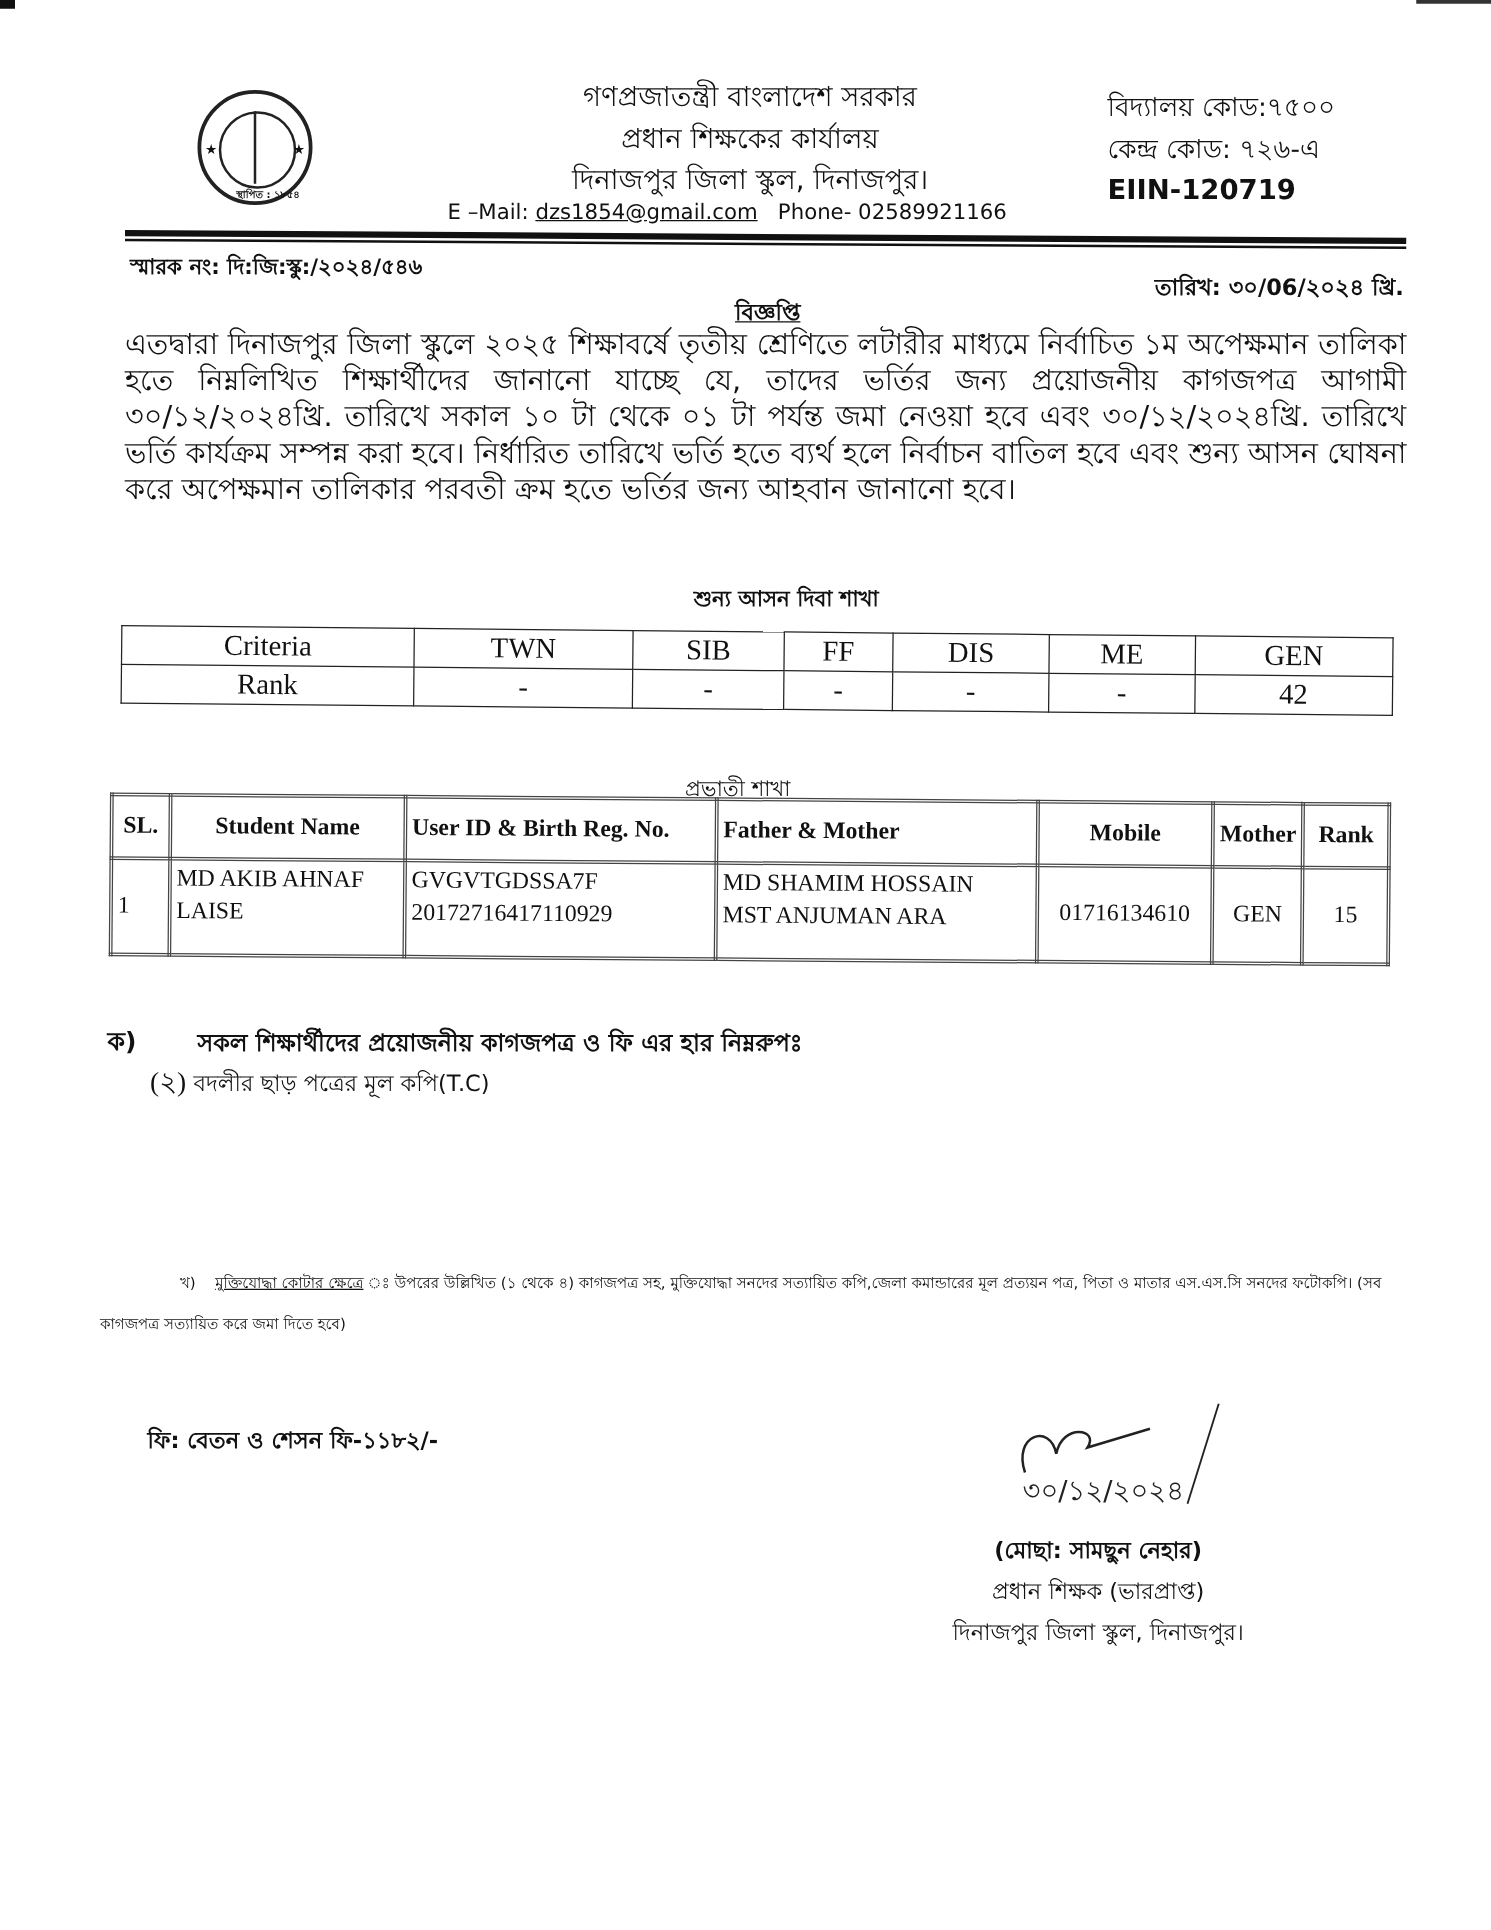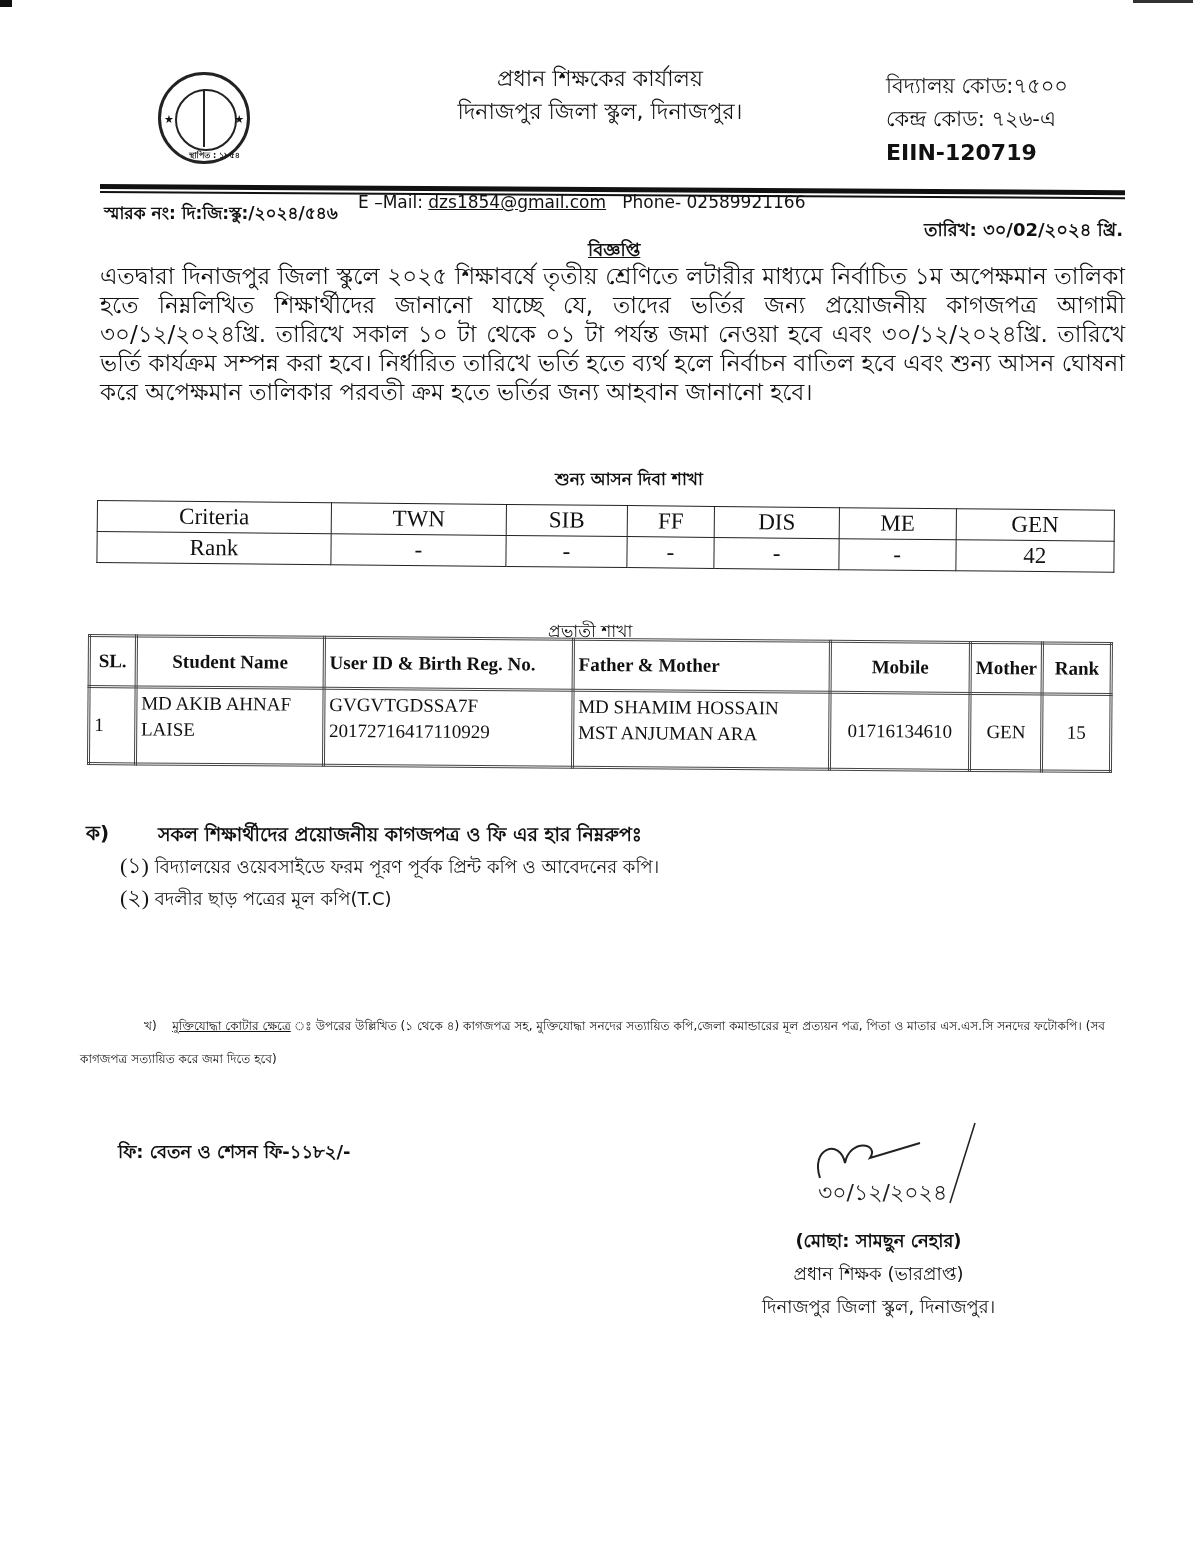--- a/index.html
+++ b/index.html
@@ -8,21 +8,21 @@
   .topbar-dark{position:absolute;left:0;top:0;width:12px;height:7px;background:#111;}
   .topbar-right{position:absolute;right:0;top:0;width:60px;height:3px;background:#333;}
   .logo{position:absolute;left:158px;top:72px;width:92px;height:92px;border:3px solid #222;border-radius:50%;
         box-sizing:border-box;}
   .logo .inner{position:absolute;left:14px;top:14px;width:58px;height:58px;border:2px solid #222;border-radius:50%;}
   .logo .line1{position:absolute;left:42px;top:14px;width:2px;height:58px;background:#222;}
   .logo .star{position:absolute;font-size:11px;top:38px;}
   .logo .txt2{position:absolute;left:28px;top:74px;font-size:8px;font-weight:bold;}
   .hdr-center{position:absolute;left:360px;top:62px;width:480px;text-align:center;}
   .hdr-center div{font-size:22px;line-height:33px;}
-  .hdr-mail{position:absolute;left:358px;top:160px;font-size:17px;margin-top:32px;}
+  .hdr-mail{position:absolute;left:358px;top:160px;font-size:17px;}
   .hdr-mail u{text-decoration:underline;}
   .hdr-right{position:absolute;left:886px;top:70px;font-size:21px;line-height:33px;}
   .hdr-right .eiin{font-weight:bold;font-size:22px;}
   .rule1{position:absolute;left:100px;top:184px;width:1025px;height:5px;background:#111;transform:rotate(0.35deg);transform-origin:left;}
   .rule2{position:absolute;left:100px;top:191px;width:1025px;height:2px;background:#111;transform:rotate(0.35deg);transform-origin:left;}
   .memo{position:absolute;left:104px;top:200px;font-size:17px;font-weight:bold;}
   .date{position:absolute;right:70px;top:216px;font-size:18px;font-weight:bold;}
   .notice-title{position:absolute;left:588px;top:236px;font-size:18px;font-weight:bold;text-decoration:underline;}
   .para{position:absolute;left:100px;top:262px;width:1025px;font-size:23px;line-height:29px;text-align:justify;}
   .vac-title{position:absolute;left:520px;top:466px;font-size:17px;font-weight:bold;margin-left:35px;}
@@ -55,40 +55,41 @@
 
 <div class="logo">
   <div class="inner"></div>
   <div class="line1"></div>
   <span class="star" style="left:3px">★</span>
   <span class="star" style="right:3px">★</span>
   <span class="txt2">স্থাপিত : ১৮৫৪</span>
 </div>
 
 <div class="hdr-center">
+  <div>গণপ্রজাতন্ত্রী বাংলাদেশ সরকার</div>
   <div>প্রধান শিক্ষকের কার্যালয়</div>
   <div>দিনাজপুর জিলা স্কুল, দিনাজপুর।</div>
 </div>
 <div class="hdr-mail">
   <span>E –Mail:</span>
   <u>dzs1854@gmail.com</u>&nbsp;&nbsp;
   <span>Phone- 02589921166</span>
 </div>
 
 <div class="hdr-right">
   <div>বিদ্যালয় কোড:৭৫০০</div>
   <div>কেন্দ্র কোড: ৭২৬-এ</div>
   <div class="eiin">EIIN-120719</div>
 </div>
 
 <div class="rule1"></div>
 <div class="rule2"></div>
 
 <div class="memo">স্মারক নং: দি:জি:স্কু:/২০২৪/৫৪৬</div>
-<div class="date">তারিখ: ৩০/02/২০২৪ খ্রি.</div>
+<div class="date">তারিখ: ৩০/06/২০২৪ খ্রি.</div>
 <div class="notice-title">বিজ্ঞপ্তি</div>
 <div class="para">এতদ্বারা দিনাজপুর জিলা স্কুলে ২০২৫ শিক্ষাবর্ষে তৃতীয় শ্রেণিতে লটারীর মাধ্যমে নির্বাচিত ১ম অপেক্ষমান তালিকা হতে নিম্নলিখিত শিক্ষার্থীদের জানানো যাচ্ছে যে, তাদের ভর্তির জন্য প্রয়োজনীয় কাগজপত্র আগামী ৩০/১২/২০২৪খ্রি. তারিখে সকাল ১০ টা থেকে ০১ টা পর্যন্ত জমা নেওয়া হবে এবং ৩০/১২/২০২৪খ্রি. তারিখে ভর্তি কার্যক্রম সম্পন্ন করা হবে। নির্ধারিত তারিখে ভর্তি হতে ব্যর্থ হলে নির্বাচন বাতিল হবে এবং শুন্য আসন ঘোষনা করে অপেক্ষমান তালিকার পরবতী ক্রম হতে ভর্তির জন্য আহবান জানানো হবে।</div>
 
 <div class="vac-title">শুন্য আসন দিবা শাখা</div>
 <table class="t1">
   <tbody>
       <tr>
     <td>Criteria</td>
     <td>TWN</td>
     <td>SIB</td>
@@ -138,21 +139,20 @@
     <td class="c">01716134610</td>
     <td class="c">GEN</td>
     <td class="c">15</td>
   </tr>
 </tbody>
   </table>
 
 <div class="ka">ক)</div>
 <div class="ka-head">সকল শিক্ষার্থীদের প্রয়োজনীয় কাগজপত্র ও ফি এর হার নিম্নরুপঃ</div>
 <div class="ka-list">
-  <div><span class="num">(১)</span> <span>বিদ্যালয়ের ওয়েবসাইডে ফরম পূরণ পূর্বক প্রিন্ট কপি ও আবেদনের কপি।</span></div>
   <div><span class="num">(২)</span> <span>বদলীর ছাড় পত্রের মূল কপি(T.C)</span></div>
 </div>
 
 <div class="kha-text"><span>খ)</span>&nbsp;&nbsp;&nbsp;&nbsp;<u>মুক্তিযোদ্ধা কোটার ক্ষেত্রে</u><span> ঃ উপরের উল্লিখিত (১ থেকে ৪) কাগজপত্র সহ, মুক্তিযোদ্ধা সনদের সত্যায়িত কপি,জেলা কমান্ডারের মূল প্রত্যয়ন পত্র, পিতা ও মাতার এস.এস.সি সনদের ফটোকপি। (সব কাগজপত্র সত্যায়িত করে জমা দিতে হবে)</span></div>
 
 <div class="fee">ফি: বেতন ও শেসন ফি-১১৮২/-</div>
 
 <div class="sign">
   <svg viewBox="0 0 190 90">
     <path d="M20 60 C 10 30, 40 20, 45 45 C 50 20, 80 25, 70 40 L 120 25" stroke="#222" stroke-width="2" fill="none"></path>

